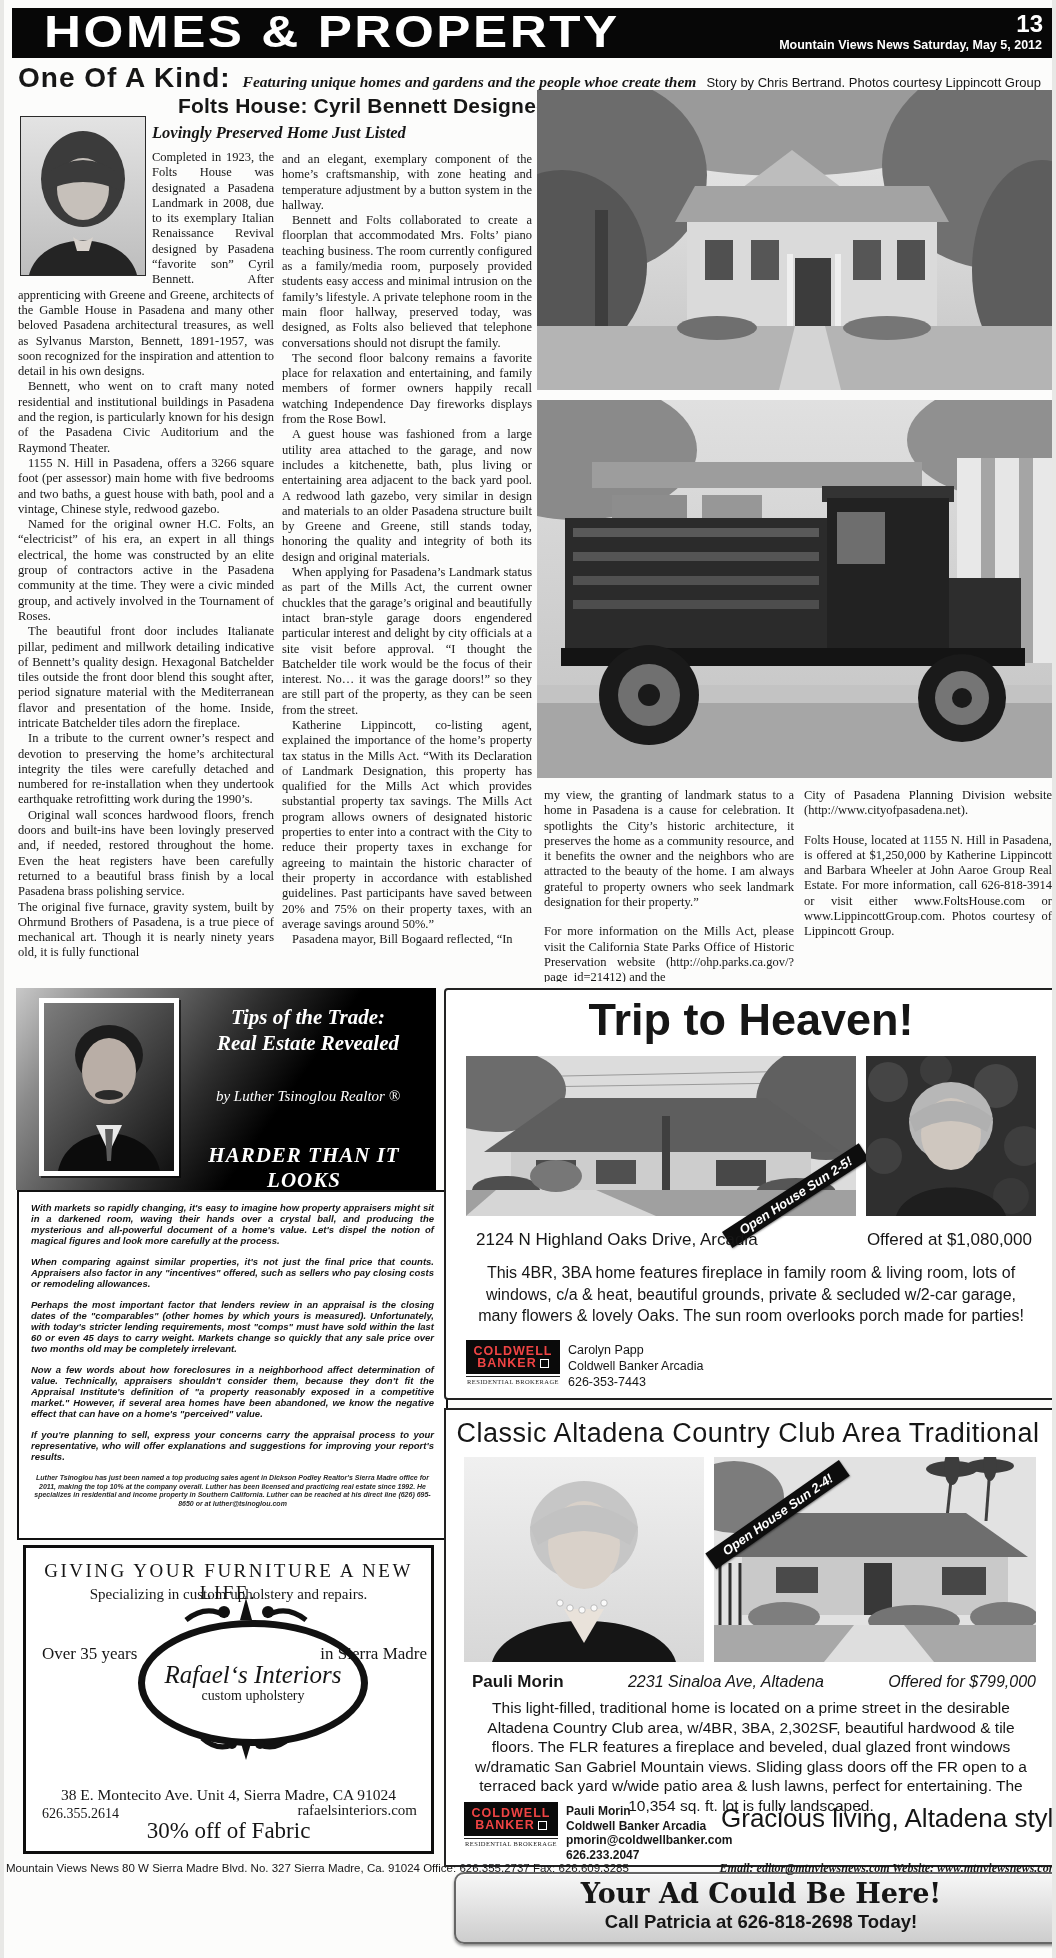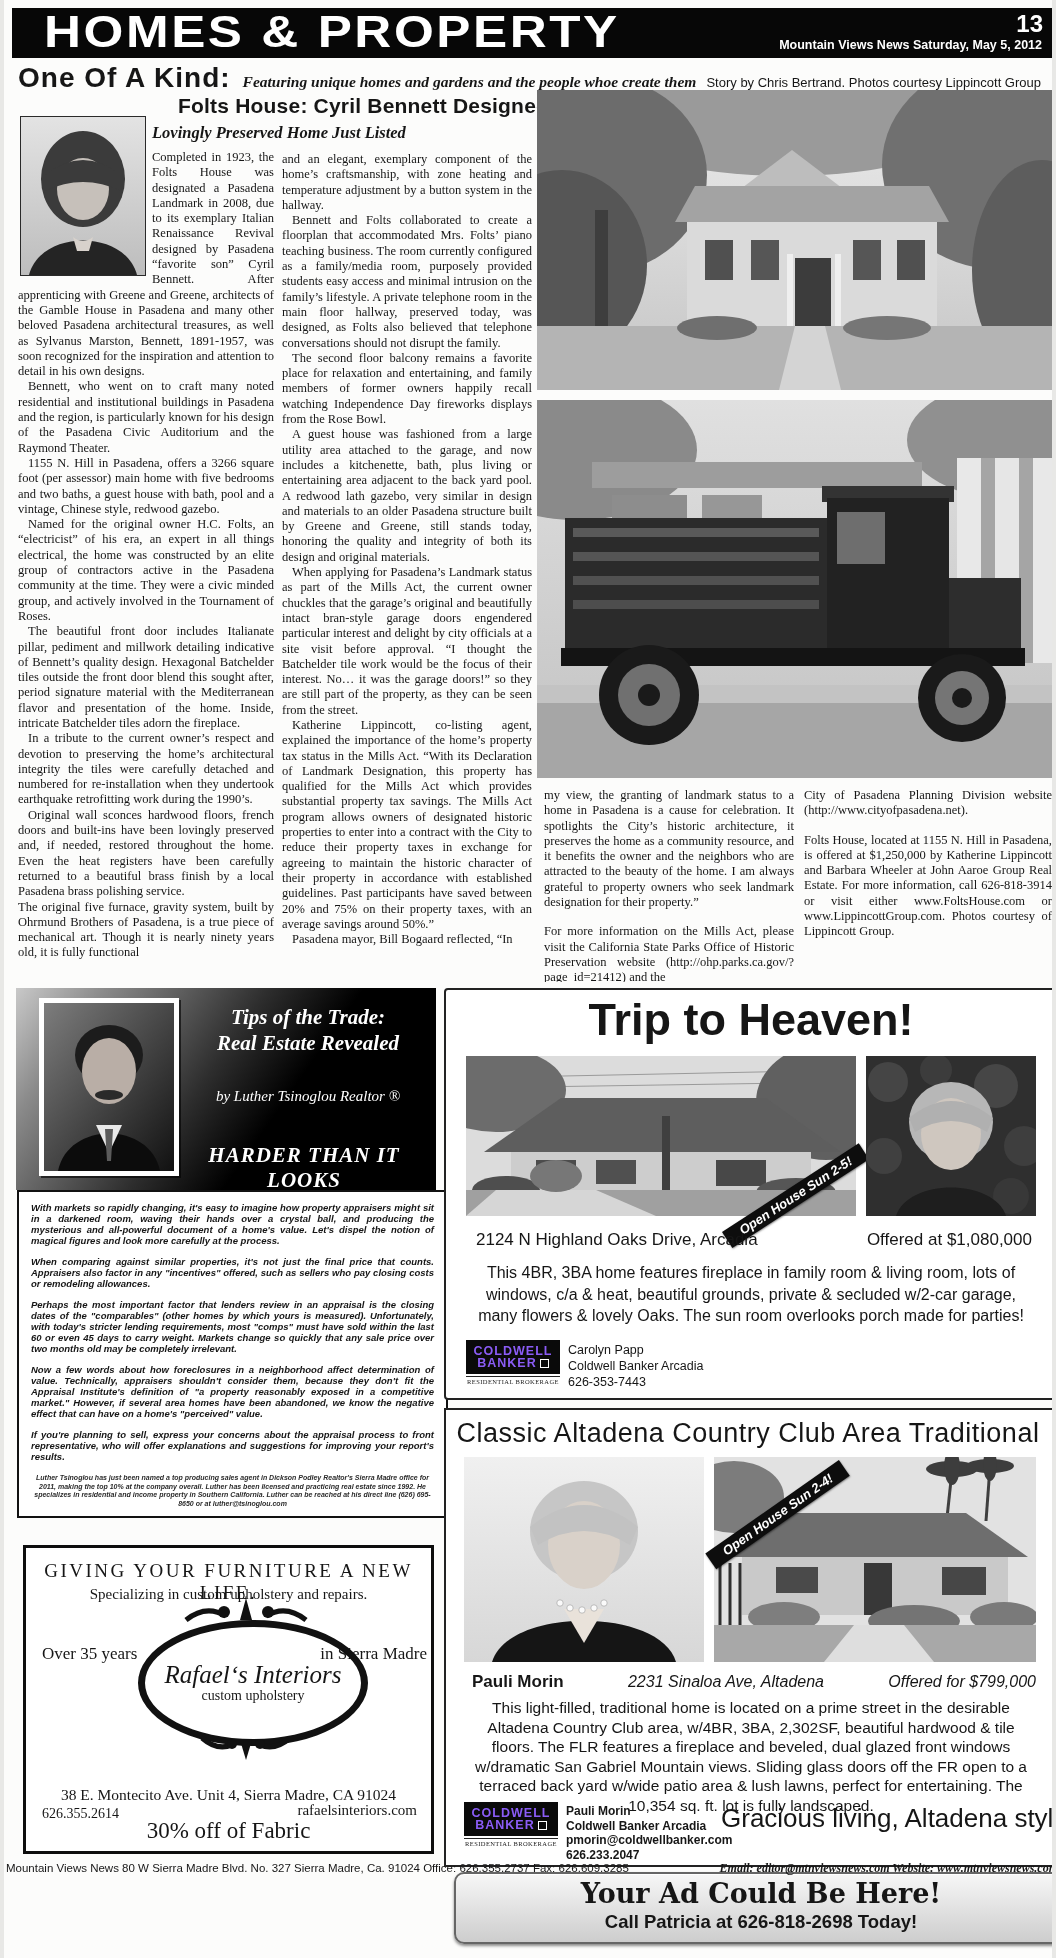--- a/index.html
+++ b/index.html
@@ -50,21 +50,21 @@
       background:linear-gradient(125deg,#c9c9c9 0%,#8a8a8a 16%,#2e2e2e 45%,#000 62%);padding-left:7px;}
   .tips-photo{position:absolute;left:23px;top:10px;width:130px;height:168px;border:5px solid #fff;
       box-shadow:2px 2px 0 rgba(0,0,0,.6);background:#444;}
   .tips-titles{position:absolute;left:170px;right:6px;top:16px;text-align:center;color:#fff;
       font-style:italic;font-weight:bold;font-size:21px;line-height:26px;}
   .tips-byline{position:absolute;left:170px;right:6px;top:100px;text-align:center;color:#fff;
       font-style:italic;font-size:15px;}
   .tips-harder{position:absolute;left:160px;right:4px;top:155px;text-align:center;color:#fff;
       font-style:italic;font-weight:bold;font-size:21px;letter-spacing:1px;}
   .tips-body{position:absolute;left:1px;top:202px;width:403px;height:312px;border:2px solid #111;
-      background:#fff;padding:10px 12px 2px 12px;
+      background:#fff;padding:10px 12px 24px 12px;
       font-family:"Liberation Sans",sans-serif;font-weight:bold;font-style:italic;
       font-size:9.5px;line-height:11px;text-align:justify;}
   .tips-body p{margin:0 0 10px 0;}
   .tips-foot{font-size:7px;line-height:8.6px;text-align:center;color:#2b2b2b;margin-top:12px;}
 
   
   .raf{left:19px;top:1545px;width:405px;height:303px;border:3.5px solid #0d0d0d;background:#fff;}
   .raf-head{position:absolute;left:0;right:0;top:12px;text-align:center;font-size:19px;letter-spacing:2.5px;}
   .raf-sub{position:absolute;left:0;right:0;top:38px;text-align:center;font-size:15px;}
   .raf-left{position:absolute;left:16px;top:96px;font-size:17px;}
@@ -83,21 +83,21 @@
   
   .trip{left:440px;top:988px;width:610px;height:408px;border:2px solid #222;border-radius:4px;background:#fff;}
   .trip-title{position:absolute;left:0;right:0;top:0px;text-align:center;
       font-family:"Liberation Sans",sans-serif;font-weight:bold;font-size:45px;line-height:60px;}
   .trip-addr-row{position:absolute;left:30px;right:24px;top:240px;display:flex;justify-content:space-between;
       font-family:"Liberation Sans",sans-serif;font-size:17px;}
   .trip-desc{position:absolute;left:26px;right:26px;top:272px;text-align:center;
       font-family:"Liberation Sans",sans-serif;font-size:16px;line-height:21.5px;}
   .cb{position:absolute;display:flex;gap:8px;align-items:flex-start;}
   .cb-left{width:94px;text-align:center;}
-  .cb-box{background:#0a0a0a;color:#8b5cf6;padding:5px 4px 4px 4px;}
+  .cb-box{background:#0a0a0a;color:#ef4444;padding:5px 4px 4px 4px;}
   .cb-box .l1{font-family:"Liberation Sans",sans-serif;font-weight:bold;font-size:12.5px;line-height:12px;letter-spacing:1px;}
   .cb-box .l2{font-family:"Liberation Sans",sans-serif;font-weight:bold;font-size:12.5px;line-height:13px;letter-spacing:1px;}
   .cb-sq{display:inline-block;width:7px;height:7px;border:1.5px solid #fff;margin-left:3px;vertical-align:-1px;}
   .cb-sub{font-size:6.5px;letter-spacing:.4px;border-top:1px solid #222;margin-top:2px;padding-top:1px;color:#222;}
   .cb-lines{font-family:"Liberation Sans",sans-serif;font-size:12.5px;line-height:16px;padding-top:2px;}
 
   .alta{left:440px;top:1408px;width:610px;height:455px;border:2px solid #222;background:#fff;}
   .alta-title{position:absolute;left:0;right:6px;top:8px;text-align:center;
       font-family:"Liberation Sans",sans-serif;font-size:27px;letter-spacing:.5px;}
   .alta-inforow{position:absolute;left:26px;right:20px;top:262px;display:flex;justify-content:space-between;
@@ -284,21 +284,21 @@
         <div>Real Estate Revealed</div>
       </div>
       <div class="tips-byline serif">by Luther Tsinoglou Realtor ®</div>
       <div class="tips-harder serif">HARDER THAN IT LOOKS</div>
     </div>
     <div class="tips-body">
       <p>With markets so rapidly changing, it's easy to imagine how property appraisers might sit in a darkened room, waving their hands over a crystal ball, and producing the mysterious and all-powerful document of a home's value.  Let's dispel the notion of magical figures and look more carefully at the process.</p>
       <p>When comparing against similar properties, it's not just the final price that counts.  Appraisers also factor in any "incentives" offered, such as sellers who pay closing costs or remodeling allowances.</p>
       <p>Perhaps the most important factor that lenders review in an appraisal is the closing dates of the "comparables" (other homes by which yours is measured).  Unfortunately, with today's stricter lending requirements, most "comps" must have sold within the last 60 or even 45 days to carry weight.  Markets change so quickly that any sale price over two months old may be completely irrelevant.</p>
       <p>Now a few words about how foreclosures in a neighborhood affect determination of value. Technically, appraisers shouldn't consider them, because they don't fit the Appraisal Institute's definition of "a property reasonably exposed in a competitive market."  However, if several area homes have been abandoned, we know the negative effect that can have on a home's "perceived" value.</p>
-      <p>If you're planning to sell, express your concerns about the appraisal process to front representative, who will offer explanations and suggestions for improving your report's results.</p>
+      <p>If you're planning to sell, express your concerns carry the appraisal process to your representative, who will offer explanations and suggestions for improving your report's results.</p>
       <div class="tips-foot">Luther Tsinoglou has just been named a top producing sales agent in Dickson Podley Realtor's Sierra Madre office for 2011, making the top 10% at the company overall. Luther has been licensed and practicing real estate since 1992. He specializes in residential and income property in Southern California. Luther can be reached at his direct line (626) 695-8650 or at luther@tsinoglou.com</div>
     </div>
   </div>
 
   <div class="abs trip">
     <div class="trip-title">Trip to Heaven!</div>
     <div class="photo" style="left:20px;top:66px;width:390px;height:160px;">
       <svg width="390" height="160" viewBox="0 0 390 160">
         <rect width="390" height="160" fill="#dcdcdc"></rect>
         <line x1="0" y1="22" x2="390" y2="14" stroke="#9a9a9a" stroke-width="1"></line>

